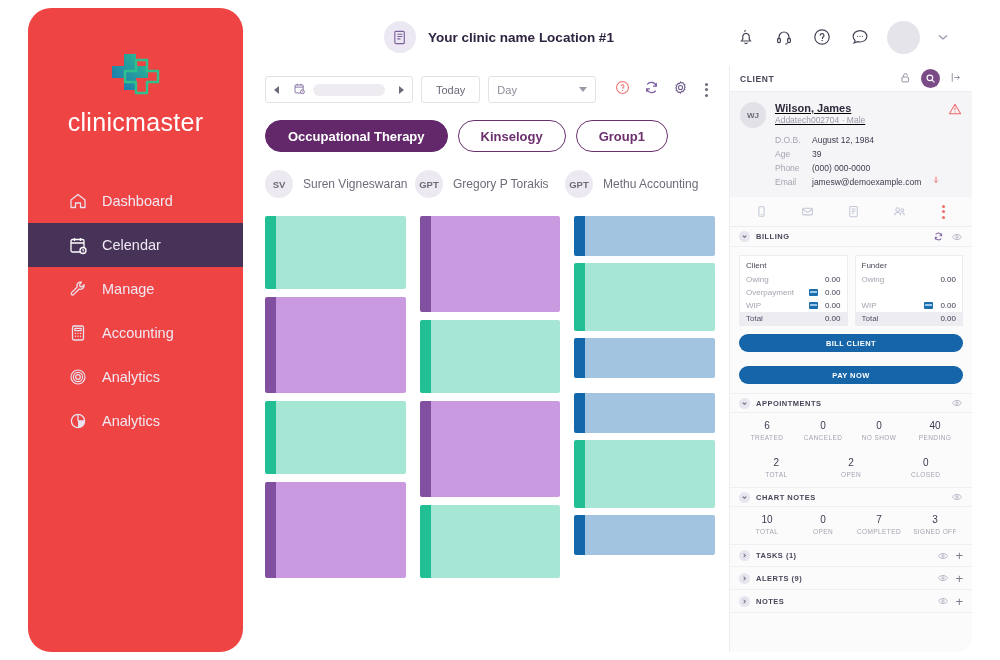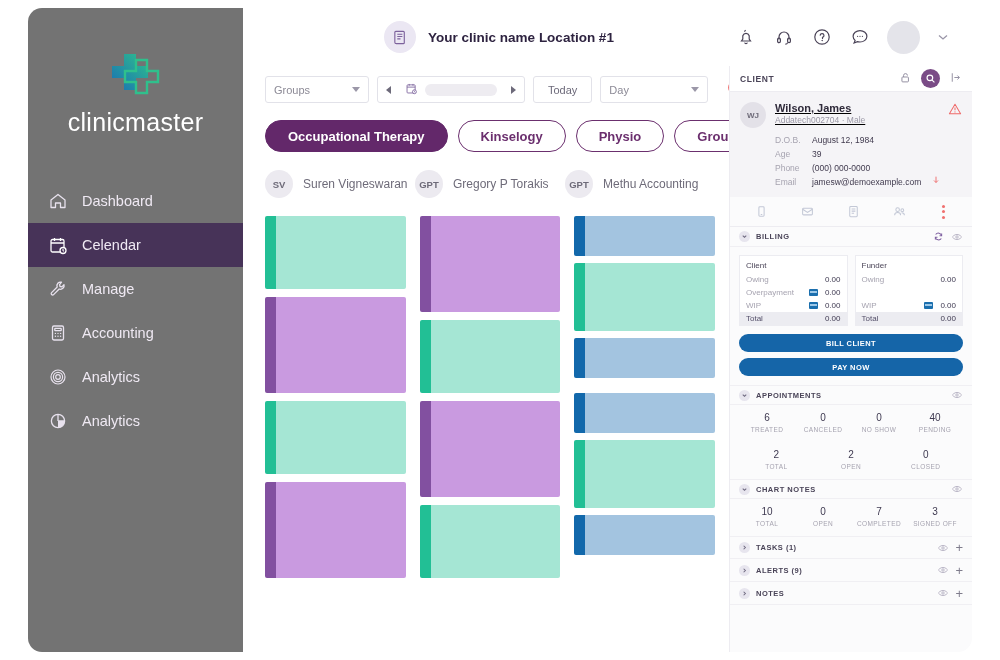--- a/index.html
+++ b/index.html
@@ -13,34 +13,35 @@
     position: absolute; left: 28px; top: 8px;
     width: 944px; height: 644px;
     background: #ffffff;
     border-radius: 14px;
     overflow: hidden;
     display: flex;
   }
   
   .sidebar {
     width: 215px; height: 644px;
-    background: #737373;
+    background: #ef4444;
     flex: 0 0 215px;
     position: relative;
+    border-radius: 23px;
   }
   .brand { padding-top: 42px; text-align: center; }
   .brand-logo { display: block; margin: 0 auto 8px; }
   .brand-name {
     color: #ffffff; font-size: 25px; letter-spacing: .3px;
     font-weight: 400;
   }
   .nav { margin-top: 42px; }
   .nav-item {
     display: flex; align-items: center;
-    height: 44px; padding-left: 20px; gap: 14px;
+    height: 44px; padding-left: 40px; gap: 14px;
     color: #efe9f3; font-size: 14.5px;
     cursor: pointer;
   }
   .nav-item.active { background: #473358; }
   .nav-ico { width: 20px; height: 20px; display: block; flex: 0 0 20px; }
   .nav-ico svg { display: block; }
 
   
   .main { flex: 1 1 auto; display: flex; flex-direction: column; min-width: 0; }
   .topbar {
@@ -171,21 +172,21 @@
   .bill-wrap { display: flex; gap: 7px; padding: 8px 9px 0; }
   .bill-card { flex: 1 1 0; border: 1px solid #ececf1; background: #fff; }
   .bill-title { font-size: 8px; color: #4b4558; padding: 5px 6px 3px; }
   .bill-line { display: flex; align-items: center; padding: 2px 6px; font-size: 8px; color: #a6a3b0; height: 13px; }
   .bill-line .bl { flex: 1 1 auto; }
   .bill-line .amt { color: #3e3950; font-weight: 400; }
   .card-ico { width: 9px; height: 7px; background: #1b6fae; border-radius: 1px; margin-right: 7px; position: relative; }
   .card-ico:after { content:""; position:absolute; left:1px; top:2px; width:7px; height:1.5px; background:#9dc8e8; }
   .bill-total { background: #ececf1; }
   .bill-total .bl { color: #55506a; }
-  .bill-btns { padding: 8px 9px 9px; display: flex; flex-direction: column; gap: 6px; }
+  .bill-btns { padding: 8px 9px 9px; display: flex; flex-direction: column; gap: 14px; }
   .bill-btn {
     height: 18px; border-radius: 9px; background: #1565a8; color: #fff;
     font-size: 7.5px; font-weight: 700; letter-spacing: .4px;
     display: flex; align-items: center; justify-content: center; cursor: pointer;
   }
   .stats { display: flex; padding: 7px 9px 9px; }
   .stat { flex: 1 1 0; text-align: center; }
   .stat-num { font-size: 10px; color: #3e3950; font-weight: 400; }
   .stat-lbl { font-size: 6.5px; letter-spacing: .4px; color: #a6a3b0; margin-top: 3px; }
   .sec-div { border-top: 1px solid #f0eff3; }
@@ -336,24 +337,20 @@
           </svg>
         </span>
       </div>
     </header>
 
     <div class="body">
 
       <section class="cal">
 
         <div class="toolbar">
-          <div class="select">
-            <span>Groups</span>
-            <span class="caret"></span>
-          </div>
 
           <div class="nav-group">
             <span class="nav-arrow">
                 <i class="tri-l"></i>
               </span>
             <span class="date-box">
               <span>
                 <svg width="13" height="13" viewBox="0 0 16 16" fill="none" stroke="#8069a0" stroke-width="1.1">
                   <rect x="2.5" y="3.5" width="10" height="10" rx="1"></rect>
                   <path d="M2.5 6.3 H12.5"></path>
@@ -410,23 +407,20 @@
         </div>
 
         <div class="chips">
           <div class="chip active">
             <span>Occupational Therapy</span>
           </div>
           <div class="chip">
             <span>Kinselogy</span>
           </div>
           <div class="chip">
-            <span>Physio</span>
-          </div>
-          <div class="chip">
             <span>Group1</span>
           </div>
         </div>
 
         <div class="practitioners">
           <div class="prac">
             <span class="prac-av">SV</span>
             <span class="prac-name">Suren Vigneswaran</span>
             <span class="prac-count">1</span>
           </div>

